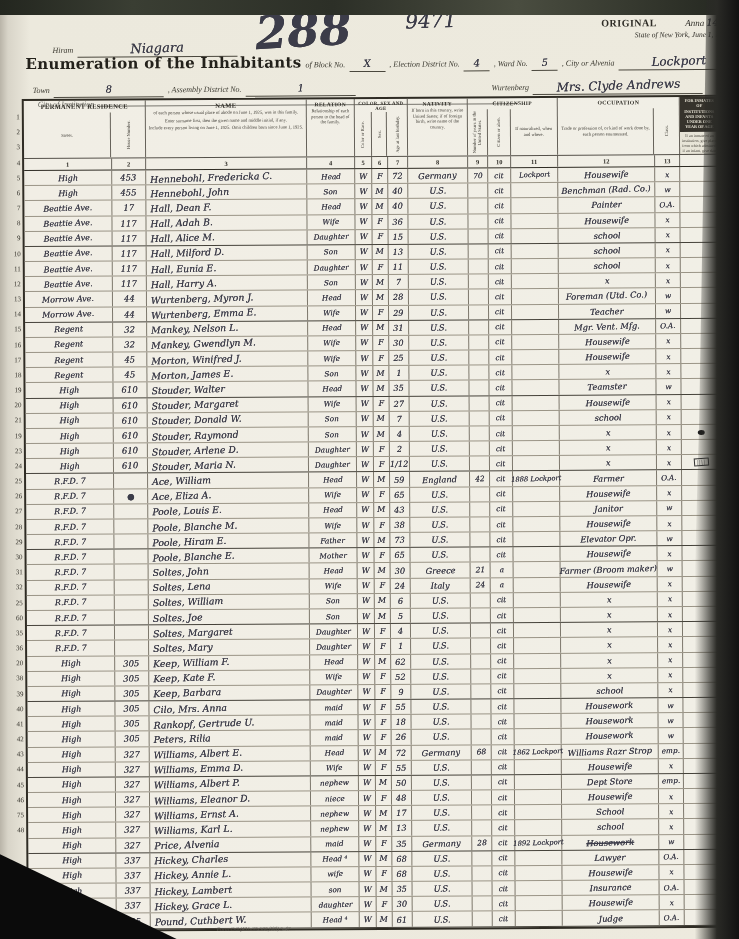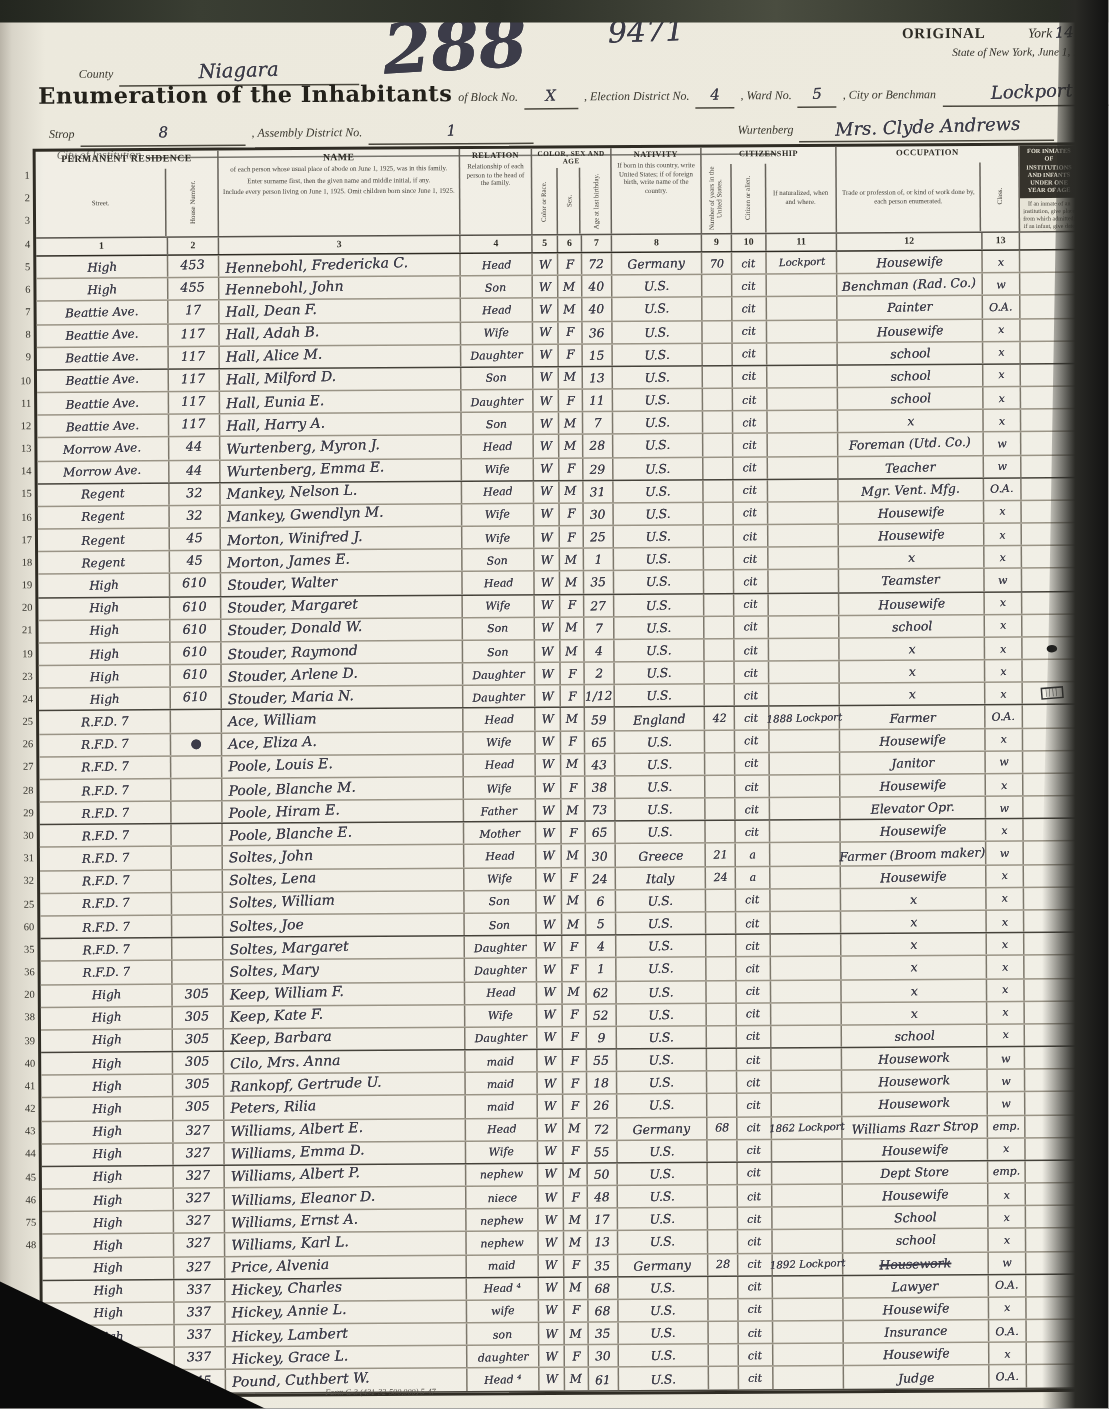--- a/index.html
+++ b/index.html
@@ -65,48 +65,48 @@
 </style>
 </head>
 <body>
 <div id="canvas">
 
   <div class="sheet">
 
     <div class="hdr">
       <div class="original">ORIGINAL</div>
       <div class="pagebox">
-        <span>York</span>
+        <span>Anna</span>
         <span class="hw" style="font-size:10px">14</span>
       </div>
       <div class="stateline">State of New York, June 1, 1925</div>
       <div class="stamp288 hw">288</div>
       <div class="num9471 hw">9471</div>
 
       <div class="county-line">
-        <span class="pr">County</span>
+        <span class="pr">Hiram</span>
         <span class="fill" style="min-width:160px">
           <span class="hw" style="font-size:13px">Niagara</span>
         </span>
       </div>
 
       <div class="enum-line">
         <span class="title">Enumeration of the Inhabitants</span>
         <span class="pr">of Block No.</span>
         <span class="fill" style="min-width:36px"><span class="hw" style="font-size:10px">X</span></span>
         <span class="pr">, Election District No.</span>
         <span class="fill" style="min-width:26px"><span class="hw" style="font-size:10px">4</span></span>
         <span class="pr">, Ward No.</span>
         <span class="fill" style="min-width:26px"><span class="hw" style="font-size:10px">5</span></span>
-        <span class="pr">, City or Benchman</span>
+        <span class="pr">, City or Alvenia</span>
         <span class="fill" style="min-width:120px"><span class="hw" style="font-size:12px">Lockport</span></span>
       </div>
 
       <div class="town-line">
-        <span class="pr">Strop</span>
+        <span class="pr">Town</span>
         <span class="fill" style="min-width:110px"><span class="hw" style="font-size:10px">8</span></span>
         <span class="pr">, Assembly District No.</span>
         <span class="fill" style="min-width:110px"><span class="hw" style="font-size:10px">1</span></span>
         <span style="display:inline-block;width:128px"></span>
         <span class="pr">Wurtenberg</span>
         <span class="fill" style="min-width:170px"><span class="hw" style="font-size:12px">Mrs. Clyde Andrews</span></span>
       </div>
 
       <div class="inst-line">
         <span class="pr">City of Institution</span>

